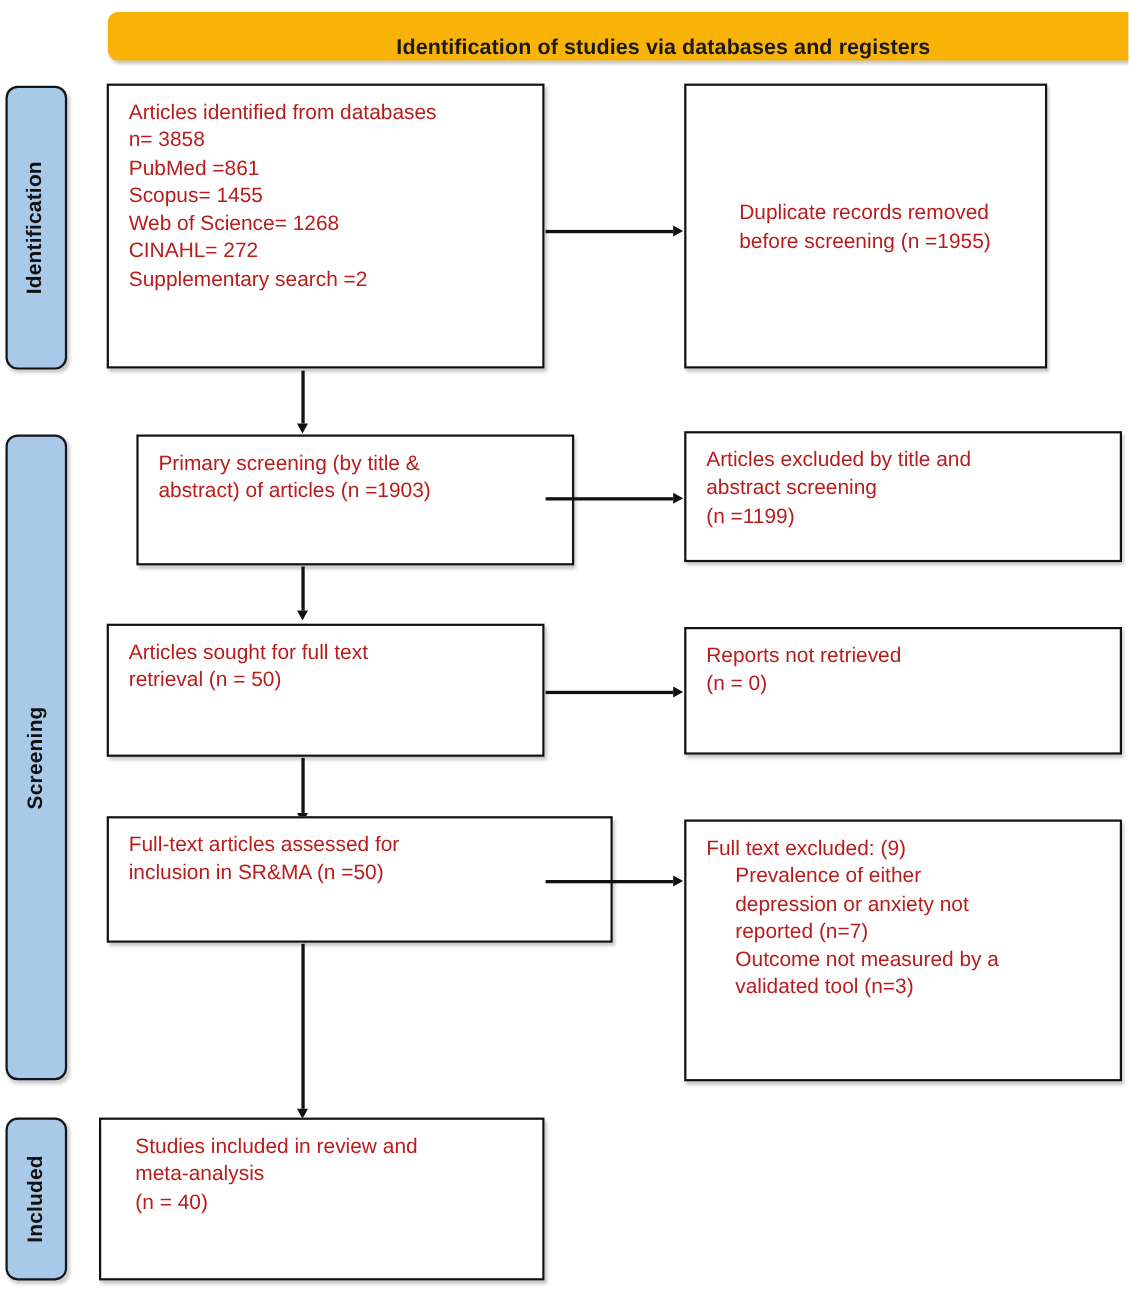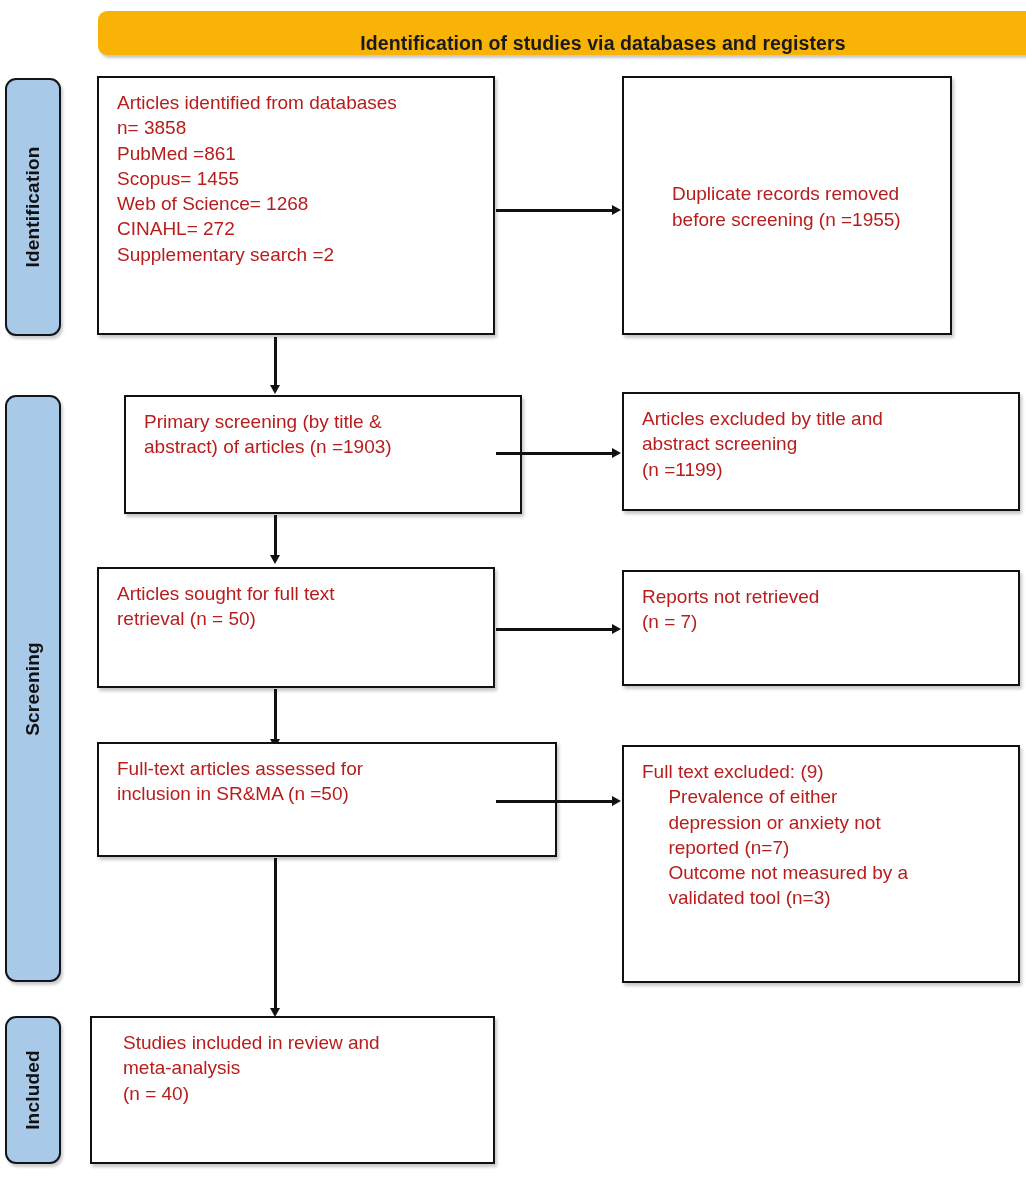--- a/index.html
+++ b/index.html
@@ -171,21 +171,21 @@
   <div class="v-line" style="left:274px; top:515px; height:40px;"></div>
   <div class="arrow-down" style="left:269.5px; top:555px;"></div>
 
   <div class="box" style="left:97px; top:567px; width:398px; height:121px;">
     <div class="box-text">Articles sought for full text
 retrieval (n = 50)</div>
   </div>
 
   <div class="box" style="left:622px; top:570px; width:398px; height:116px;">
     <div class="box-text">Reports not retrieved
-(n = 7)</div>
+(n = 0)</div>
   </div>
 
   <div class="h-line" style="left:496px; top:628px; width:116px;"></div>
   <div class="arrow-right" style="left:612px; top:623.5px;"></div>
 
   <div class="v-line" style="left:274px; top:689px; height:50px;"></div>
   <div class="arrow-down" style="left:269.5px; top:739px;"></div>
 
   <div class="box" style="left:97px; top:742px; width:460px; height:115px;">
     <div class="box-text">Full-text articles assessed for

